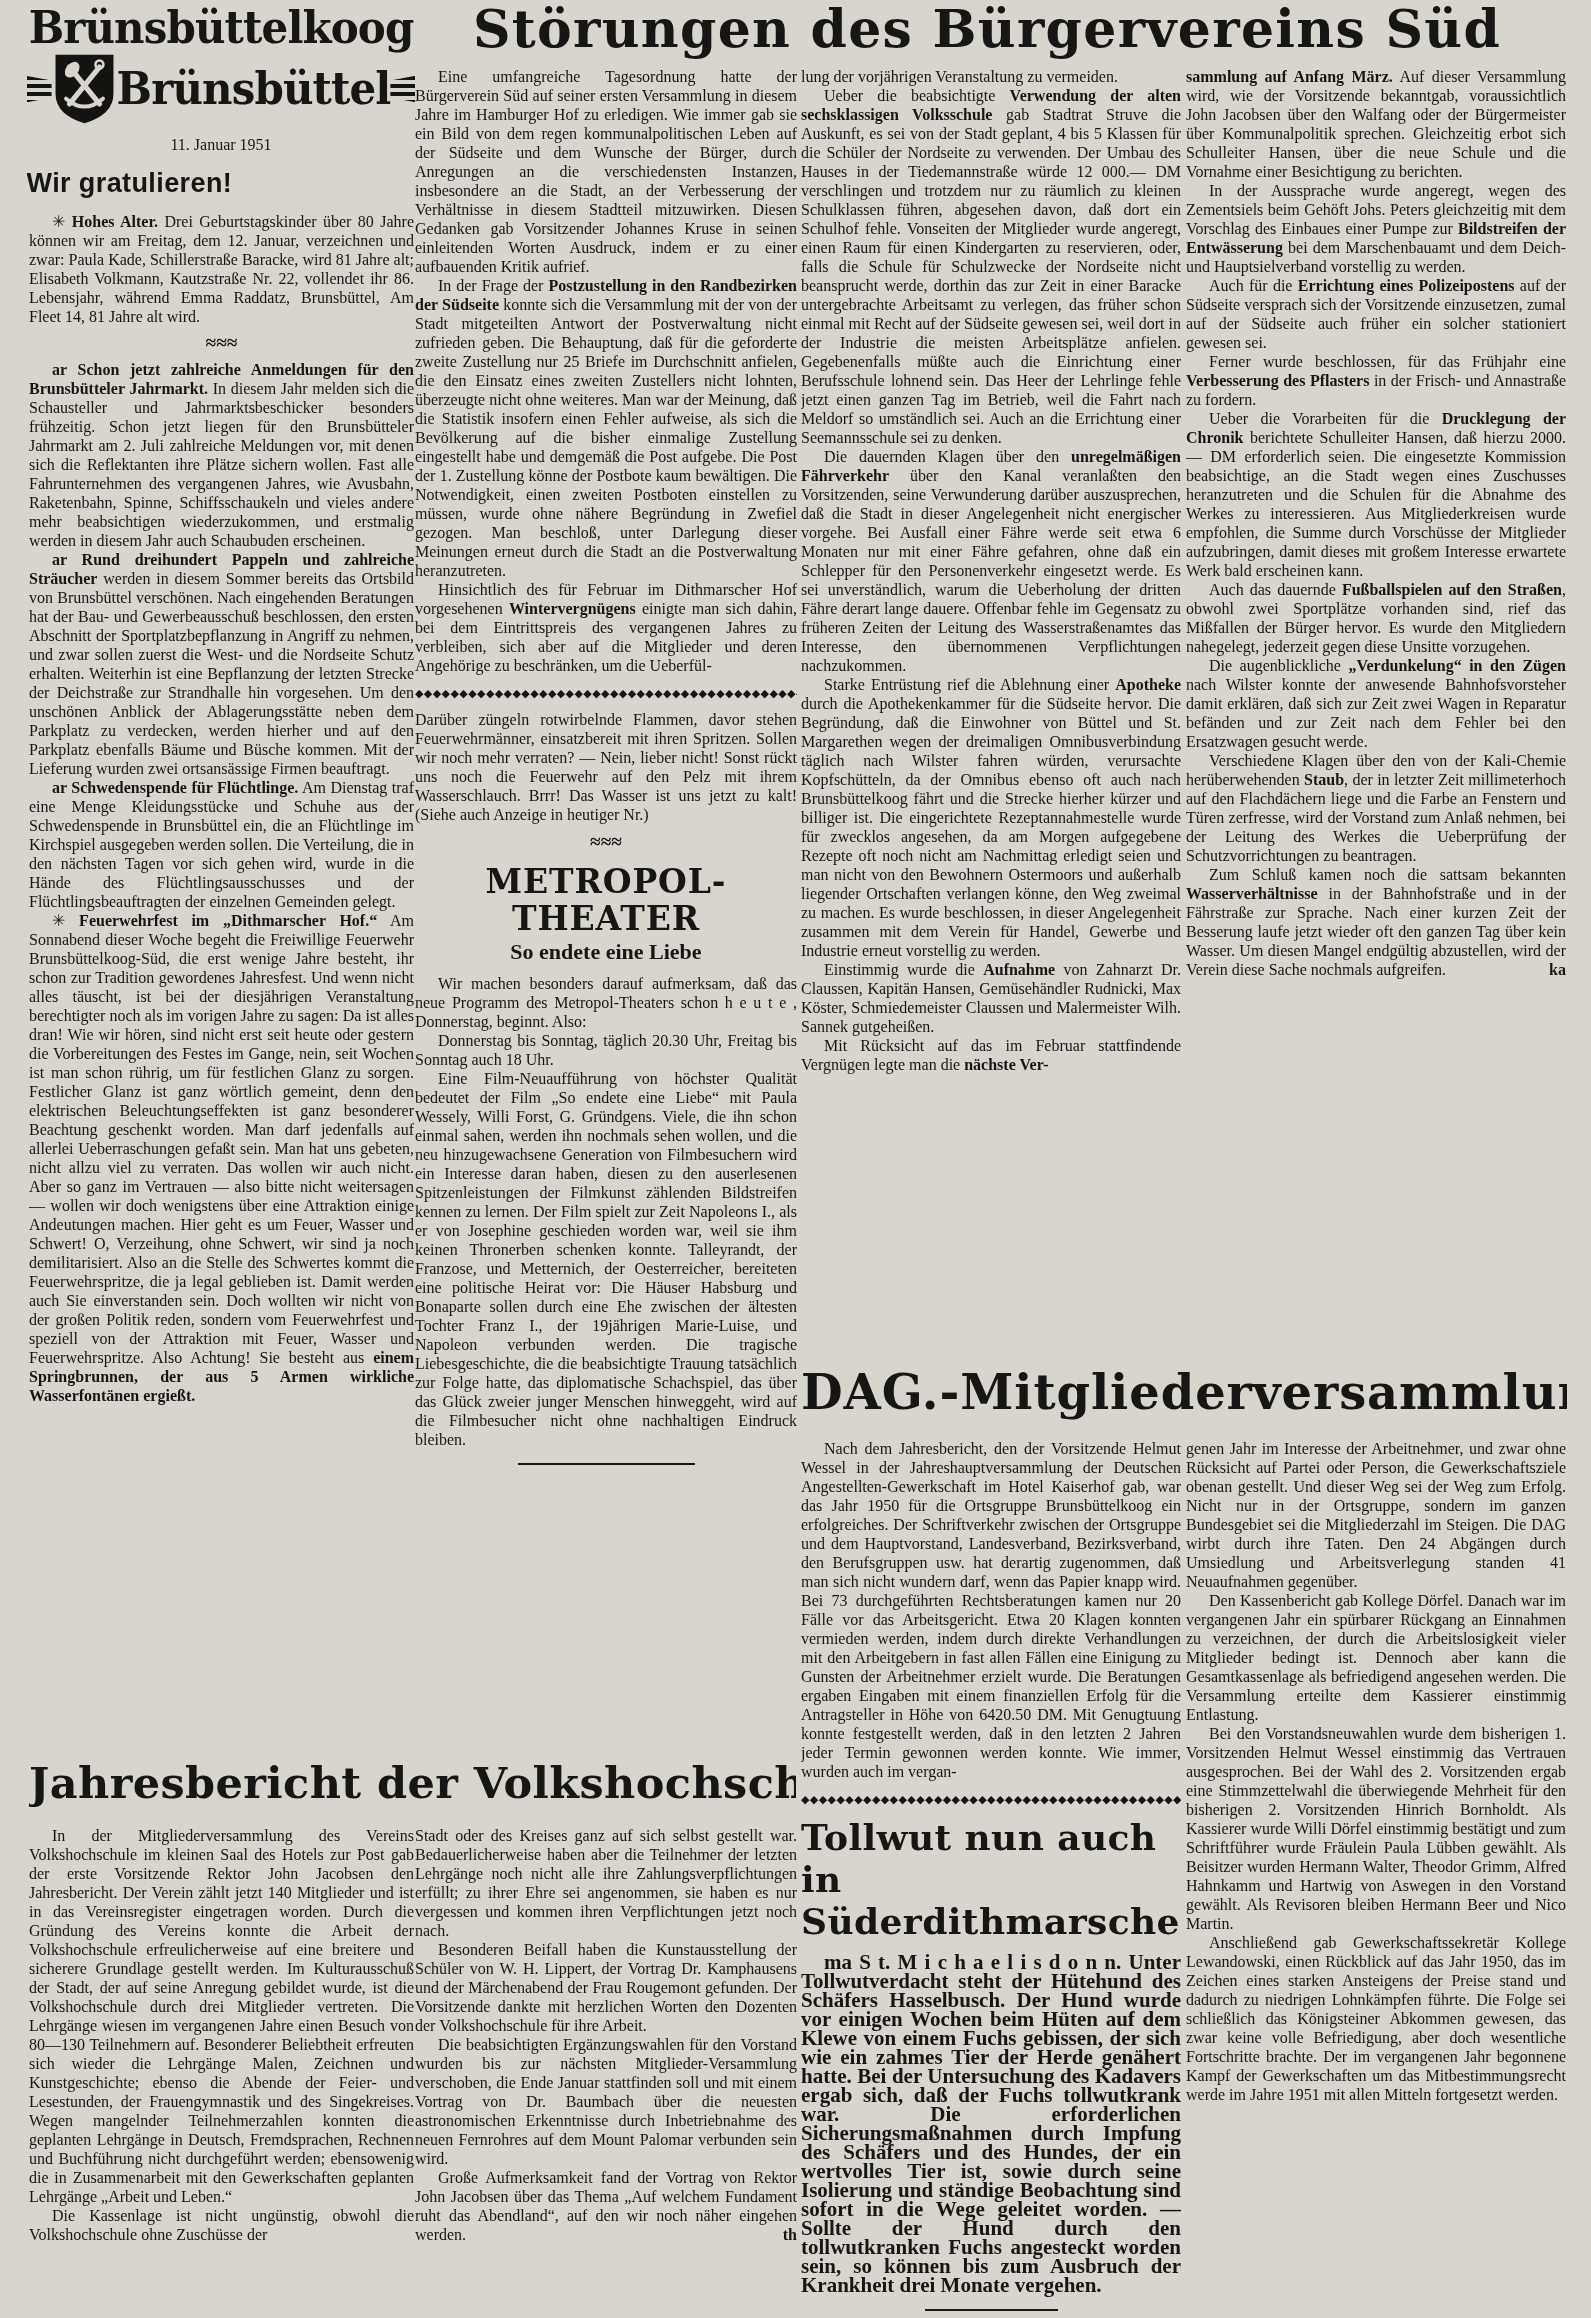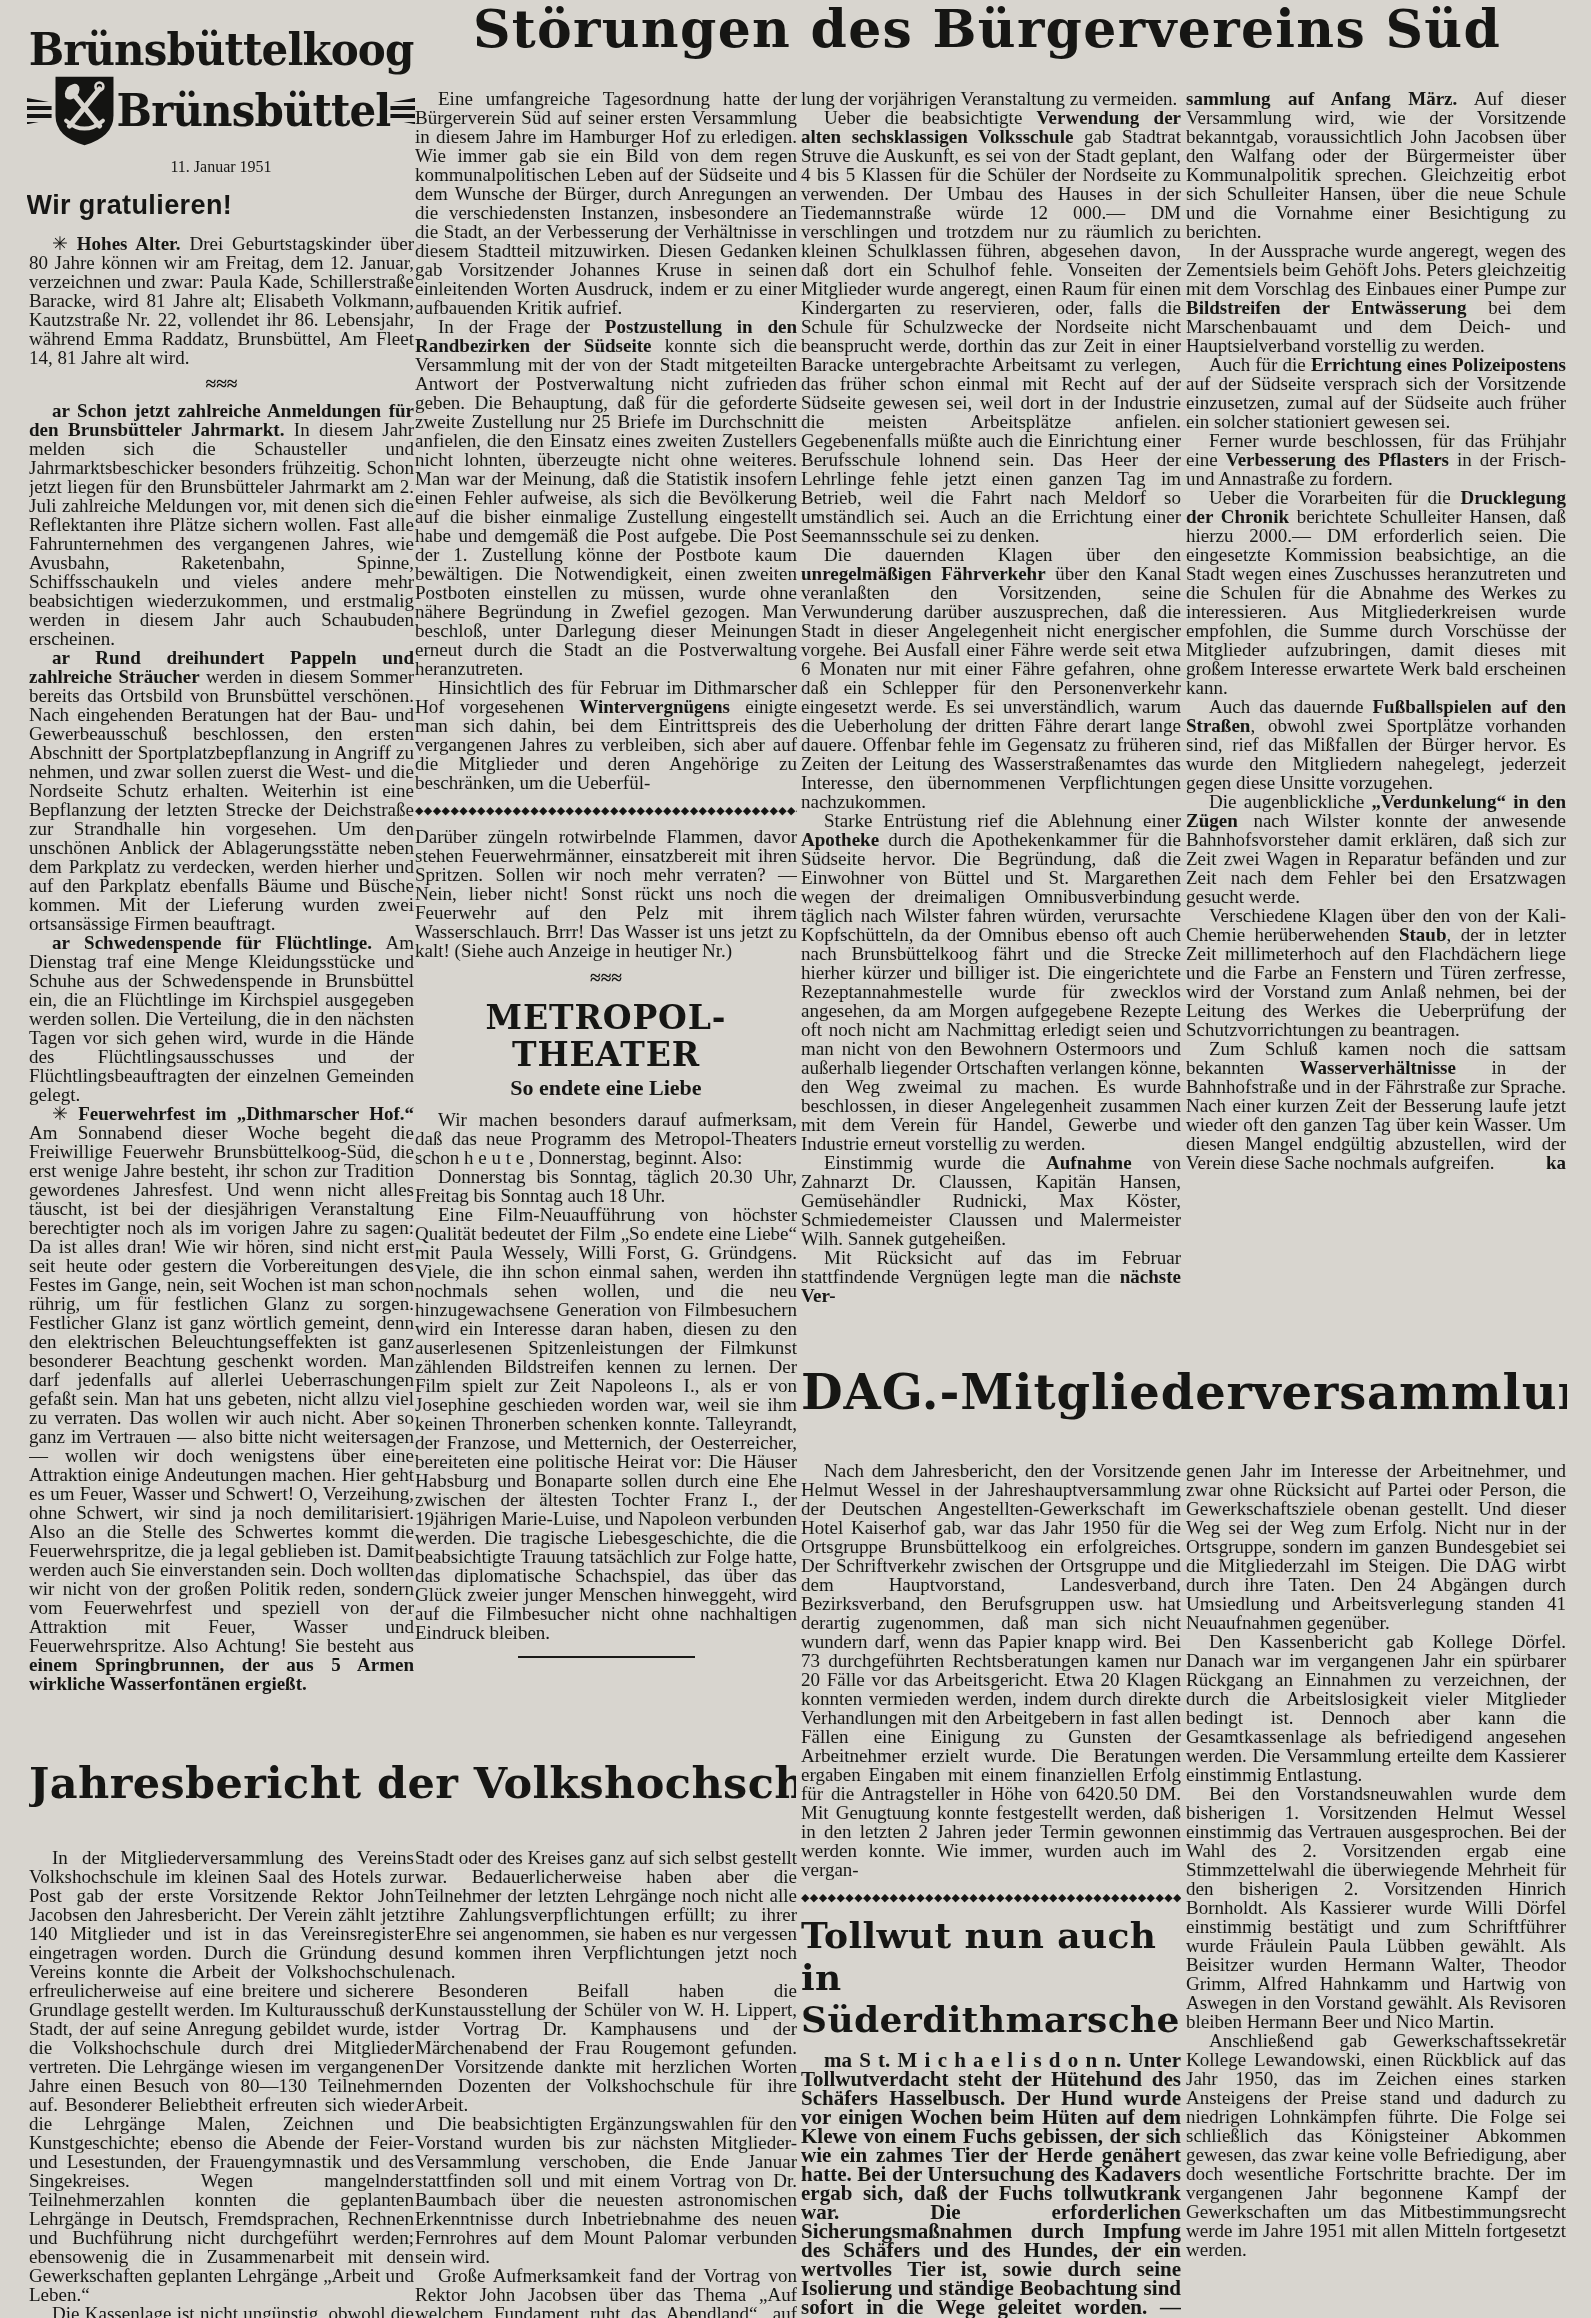--- a/index.html
+++ b/index.html
@@ -1,21 +1,21 @@
 <!DOCTYPE html>
 <html style="font-size:14px"><head>
 <meta charset="utf-8">
 <style>
   html,body{margin:0;padding:0;background:#8f8d89;}
   .page{position:relative;width:1591px;height:2319px;background:#d8d5cf;
         font-family:"Liberation Serif",serif;color:#161614;overflow:hidden;}
-  .abs{position:absolute;overflow:hidden;margin-top:22px;}
+  .abs{position:absolute;overflow:hidden;}
 
   
-  .para{margin:0;text-align:justify;font-size:19px;line-height:19px;text-indent:23px;}
+  .para{margin:0;text-align:justify;font-size:16px;line-height:19px;text-indent:23px;}
   .para.noindent{text-indent:0;}
   .para b{font-weight:700;}
   .sig{float:right;font-weight:700;padding-left:10.6px;}
 
   
   .headline-main{font-family:"DejaVu Serif",serif;font-weight:700;font-size:52px;line-height:57px;
                  letter-spacing:1.3px;text-align:center;margin:0;white-space:nowrap;}
   .h-dag{font-family:"DejaVu Serif",serif;font-weight:700;font-size:48px;line-height:51px;
          letter-spacing:0.9px;text-align:center;margin:0;white-space:nowrap;}
   .h-vhs{font-family:"DejaVu Serif",serif;font-weight:700;font-size:43px;line-height:48px;

